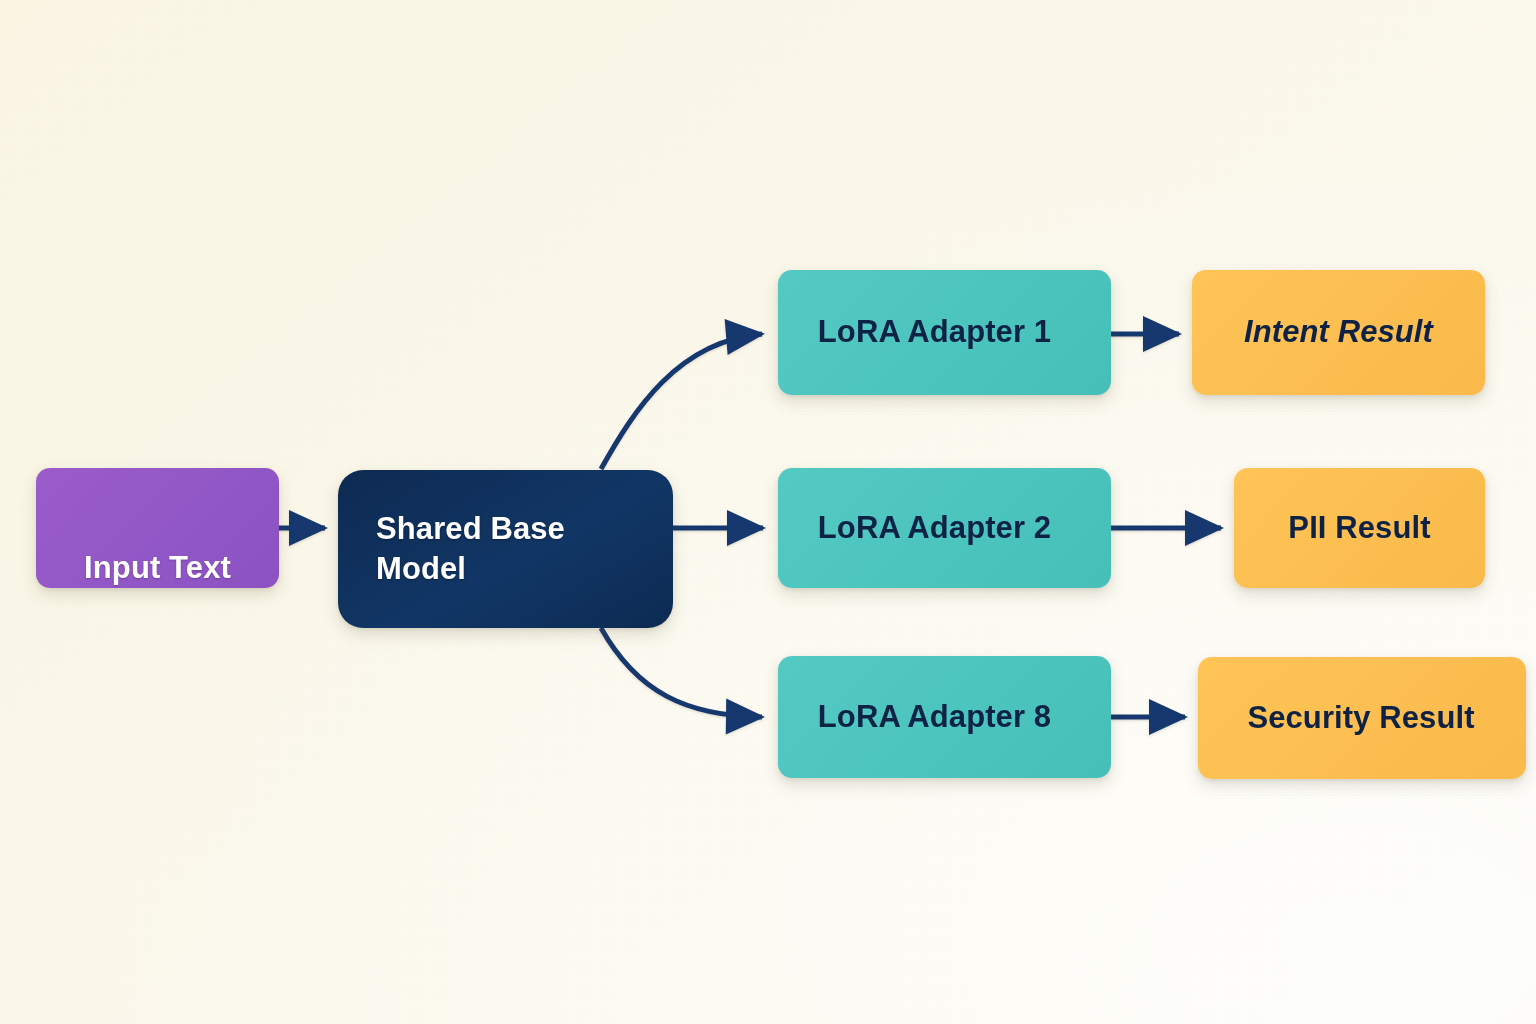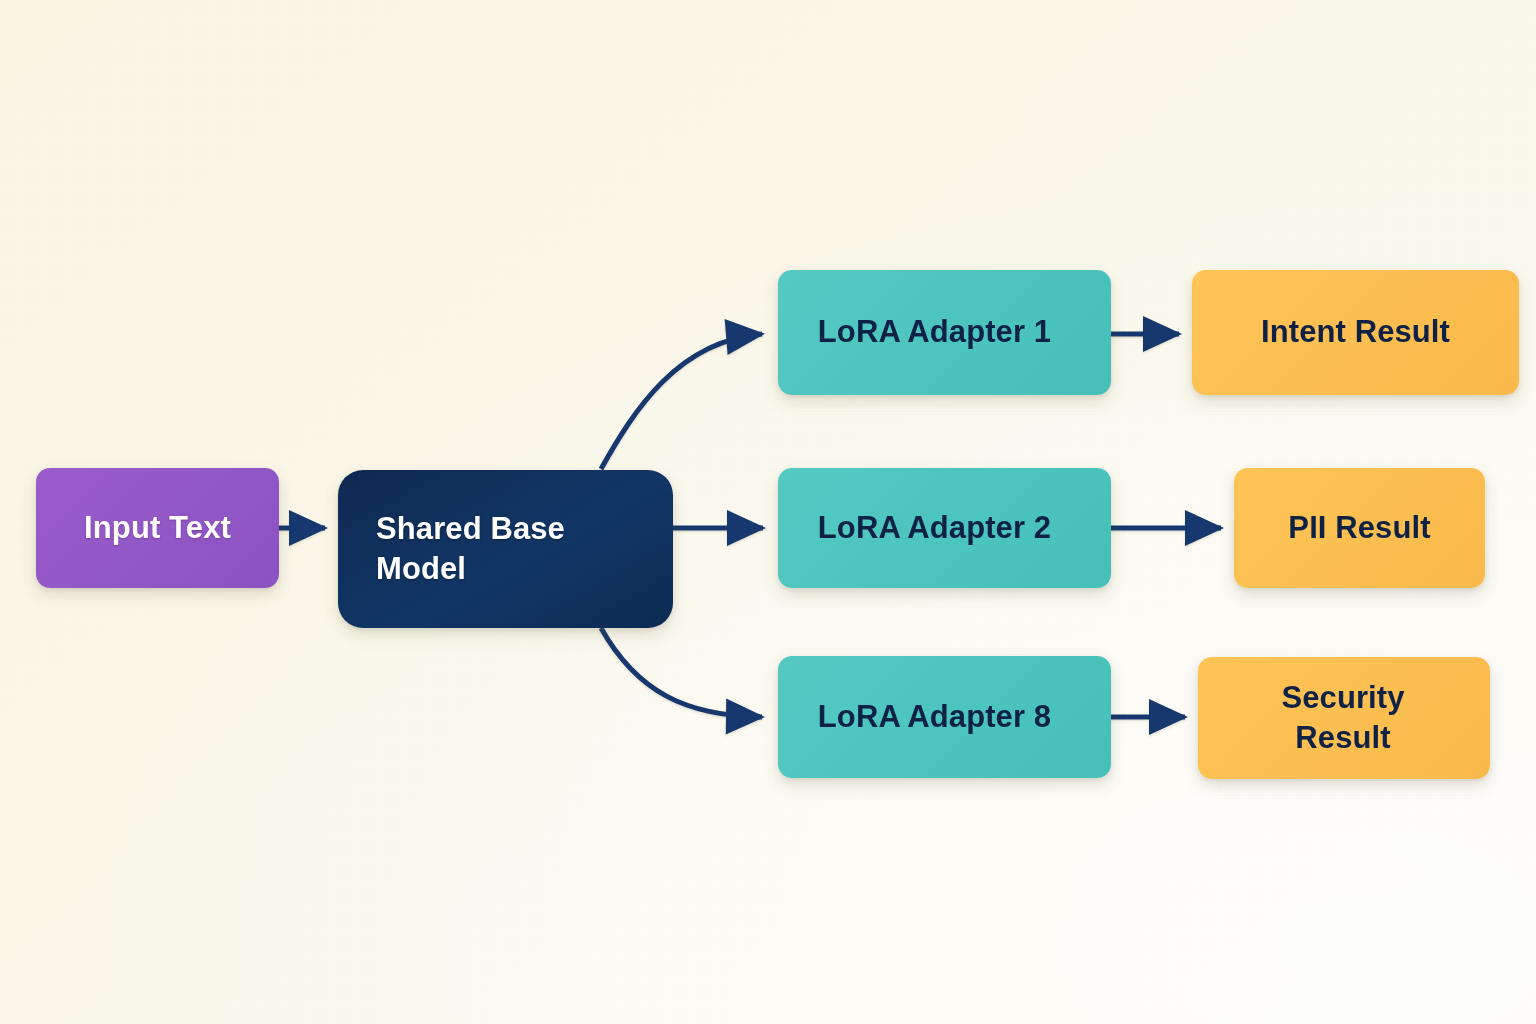--- a/index.html
+++ b/index.html
@@ -54,20 +54,21 @@
     letter-spacing: 0.1px;
     line-height: 1.30;
     white-space: pre-line;
   }
   .node.center .label { text-align: center; width: 100%; }
   .node.left .label { text-align: left; }
 
   .n-input {
     background: linear-gradient(135deg, #9B5BCB 0%, #9257C6 55%, #8C52C2 100%);
     color: #FFFFFF;
+    align-items: flex-end;
   }
   .n-input .label { text-shadow: 0 1px 2px rgba(40,10,60,0.28); }
 
   .n-base {
     background: linear-gradient(150deg, #0E2A52 0%, #113665 55%, #0D2B53 100%);
     color: #FFFFFF;
     border-radius: 25px;
   }
   .n-base .label { text-shadow: 0 1px 2px rgba(0,0,0,0.35); }
 
@@ -130,25 +131,25 @@
   </div>
 
   <div class="node n-adapter center" style="left:778px; top:468px; width:333px; height:120px;">
     <span class="label">LoRA Adapter 2</span>
   </div>
 
   <div class="node n-adapter center" style="left:778px; top:656px; width:333px; height:122px;">
     <span class="label">LoRA Adapter 8</span>
   </div>
 
-  <div class="node n-result center" style="left:1192px; top:270px; width:327px; height:125px;">
+  <div class="node n-result center" style="left:1192px; top:270px; width:293px; height:125px;font-style:italic;">
     <span class="label">Intent Result</span>
   </div>
 
   <div class="node n-result center" style="left:1234px; top:468px; width:251px; height:120px;">
     <span class="label">PII Result</span>
   </div>
 
-  <div class="node n-result center" style="left:1198px; top:657px; width:292px; height:122px;padding-left:36px;">
+  <div class="node n-result center" style="left:1198px; top:657px; width:328px; height:122px;padding-left:36px;">
     <span class="label">Security Result</span>
   </div>
 
 </div>
 
 </body></html>

